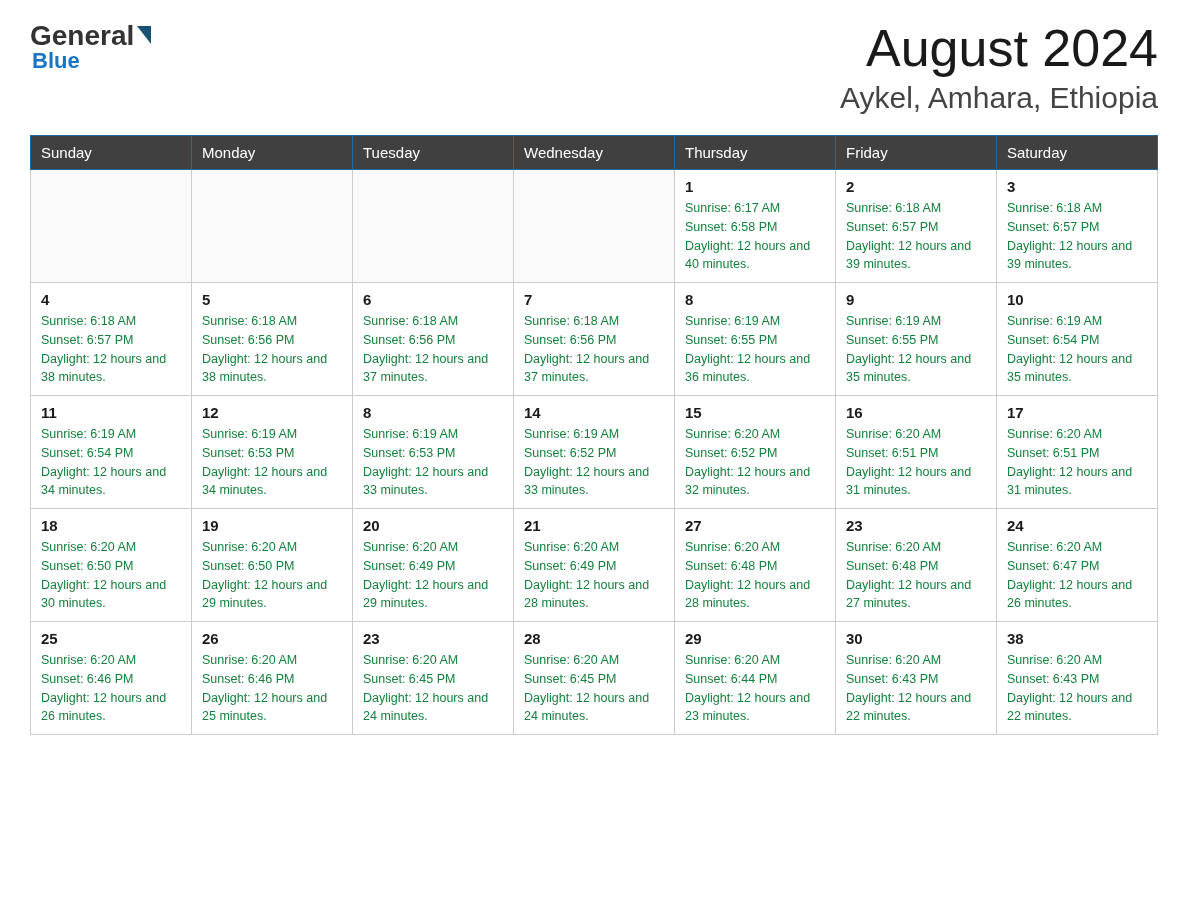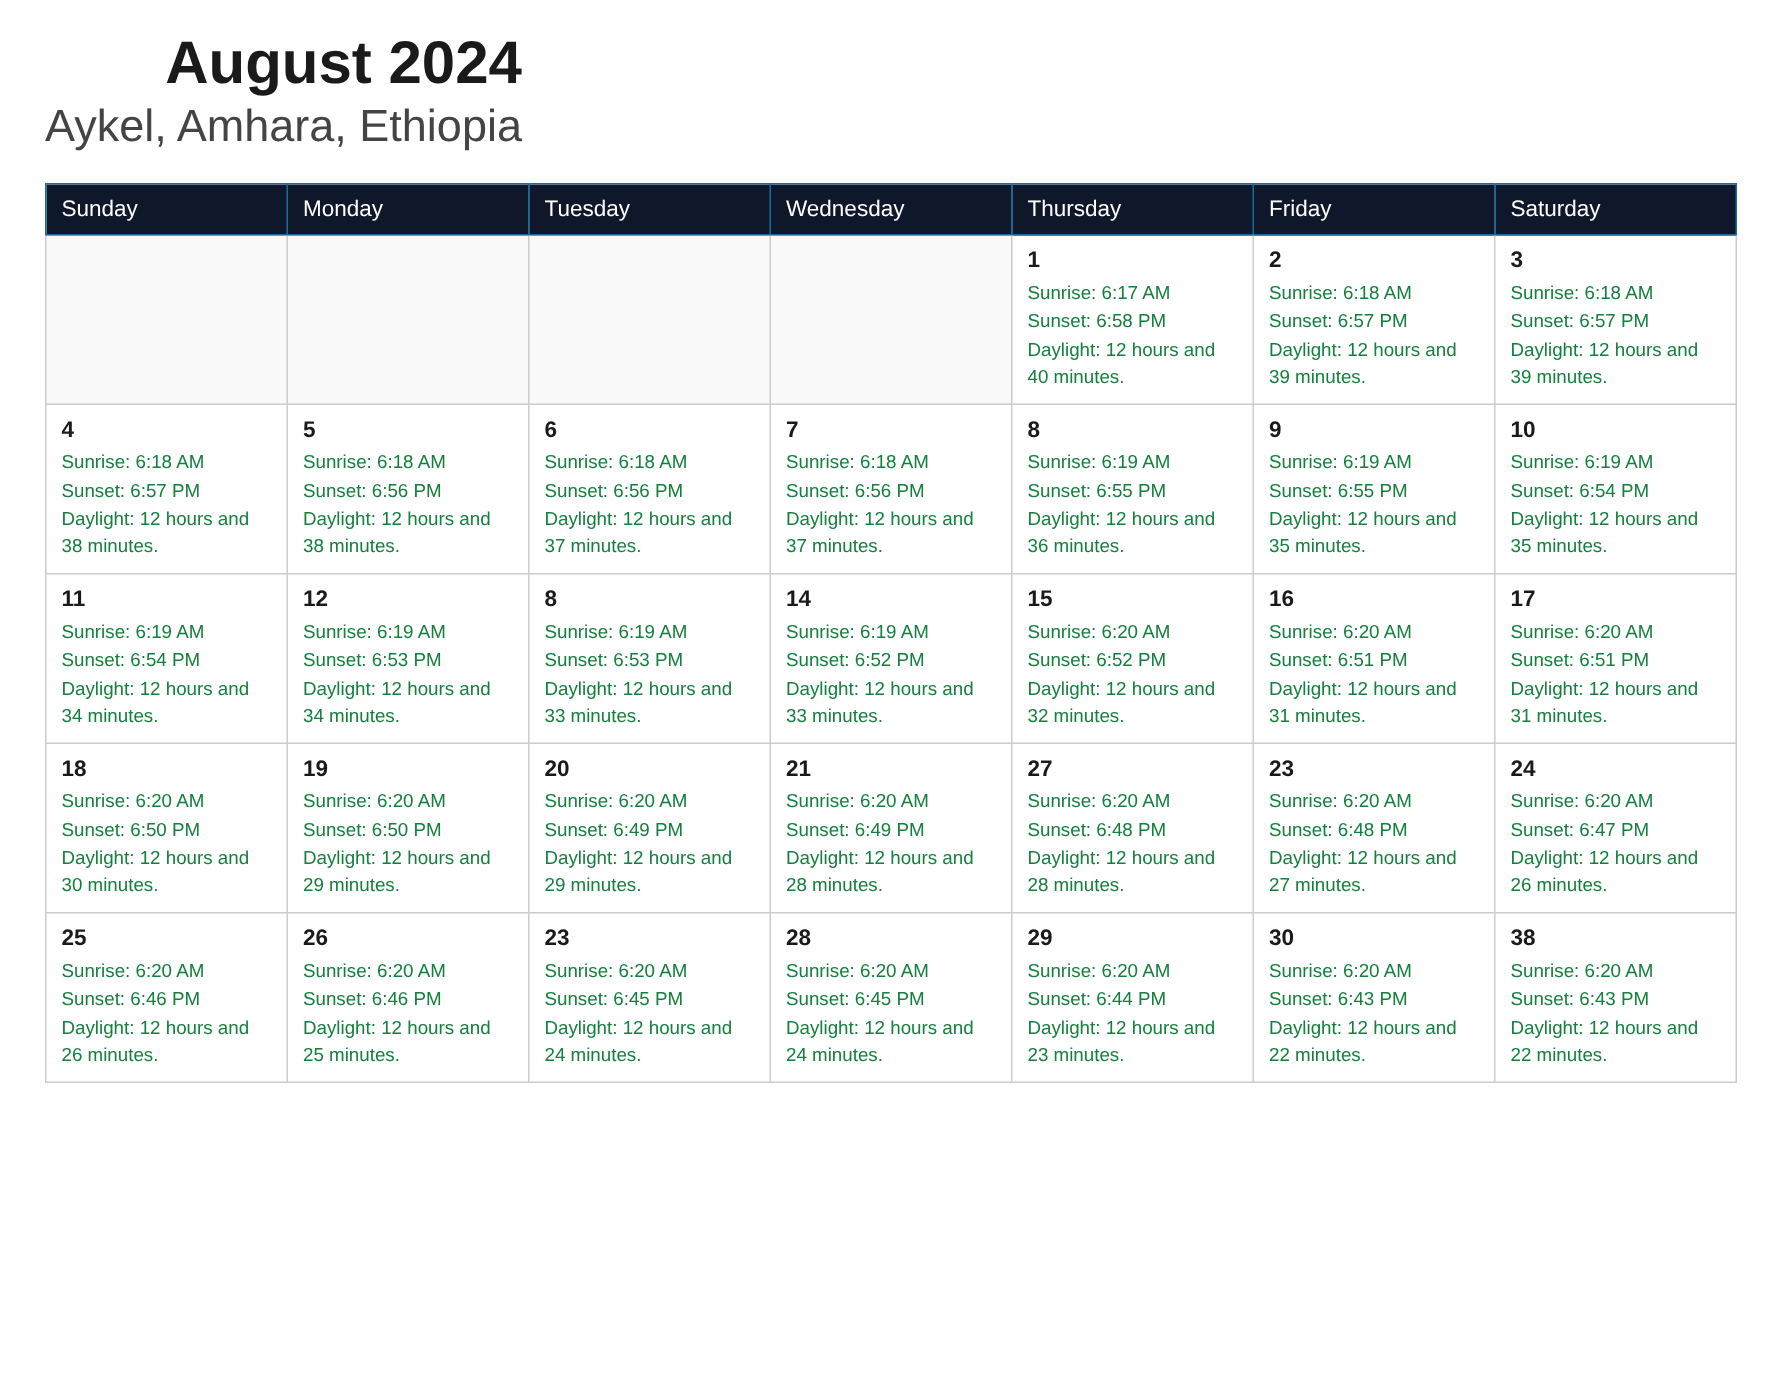--- a/index.html
+++ b/index.html
@@ -42,38 +42,38 @@
       font-size: 22px;
       font-weight: bold;
       color: #1a75c4;
       margin-top: -4px;
       margin-left: 2px;
     }
     .title-block {
       text-align: right;
     }
     .month-title {
-      font-size: 40px;
-      font-weight: 700;
+      font-size: 52px;
+      font-weight: 400;
       color: #1a1a1a;
       line-height: 1.1;
       margin-left: 19px;
     }
     .location-title {
       font-size: 30px;
       color: #444;
       margin-top: 4px;
     }
     .calendar {
       width: 100%;
       border-collapse: collapse;
       border: 1px solid #aaaaaa;
     }
     .calendar th {
-      background-color: #0f172a;
+      background-color: #404040;
       color: #ffffff;
       font-size: 15px;
       font-weight: normal;
       padding: 8px 10px;
       text-align: left;
       border: 1px solid #1a6b9a;
     }
     .calendar td {
       vertical-align: top;
       padding: 8px 10px;
@@ -96,20 +96,27 @@
       line-height: 1.5;
     }
     .empty-cell {
       background: #f9f9f9;
     }
   </style>
 </head>
 <body>
 
 <div class="header">
+  <div class="logo">
+    <div class="logo-general">
+      <span>General</span>
+      <span class="arrow"></span>
+    </div>
+    <div class="logo-blue">Blue</div>
+  </div>
   <div class="title-block">
     <div class="month-title">August 2024</div>
     <div class="location-title">Aykel, Amhara, Ethiopia</div>
   </div>
 </div>
 
 <table class="calendar">
   <thead>
     <tr>
     <th>Sunday</th>

